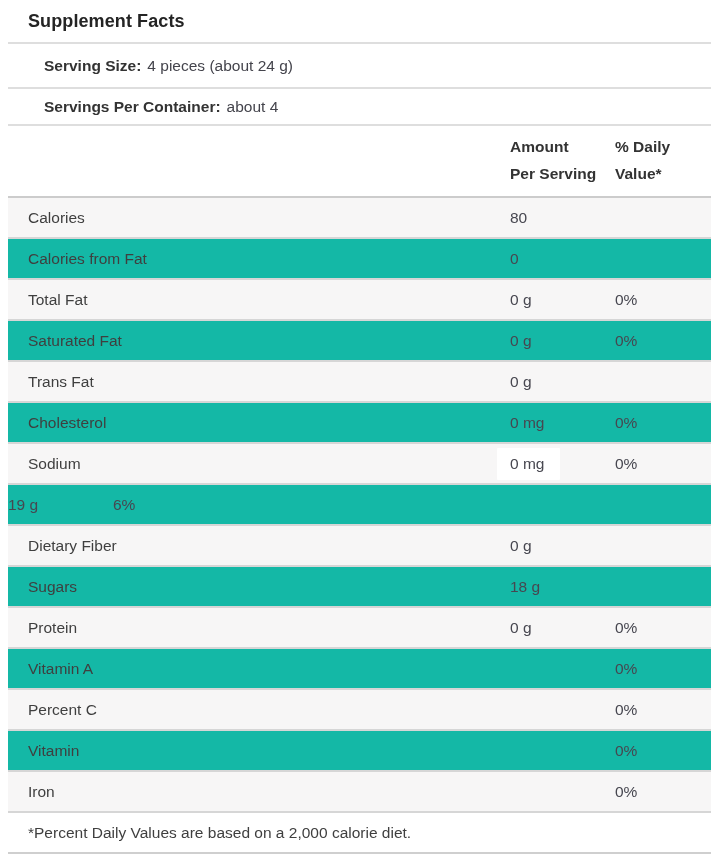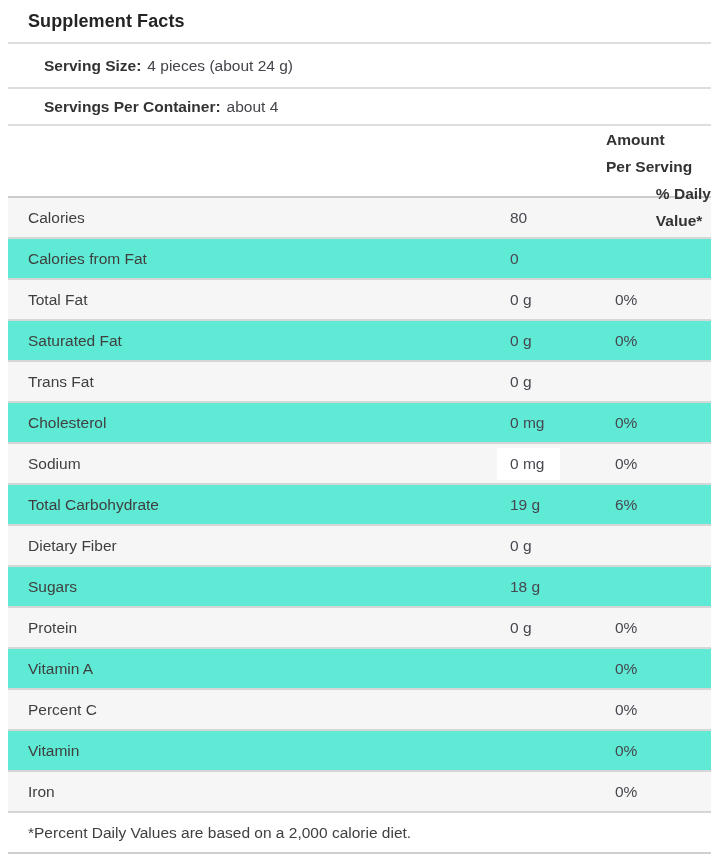--- a/index.html
+++ b/index.html
@@ -32,31 +32,30 @@
   .serving-row.compact { height: 37px; }
   .serving-row .lbl { font-weight: bold; color: #333333; margin-left: 16px; }
   .serving-row .val { margin-left: 6px; color: #44444c; }
   .header-row {
     height: 72px;
     display: flex; align-items: flex-end;
     padding-bottom: 9px;
     border-bottom: 2px solid #cccccc;
     font-size: 15.5px; font-weight: bold; color: #333333;
     line-height: 27px;
-    flex-direction: column;
   }
   .header-spacer { width: 502px; }
   .col-head-amount { width: 105px; white-space: pre-line; }
   .col-head-dv { flex: 1; white-space: pre-line; }
   .data-row {
     height: 41px;
     display: flex; align-items: center;
     border-bottom: 2px solid #d6d6d6;
     font-size: 15.5px;
-    background: #5eead4;
+    background: #14b8a6;
   }
   .data-row.shaded { background: #f7f6f6; justify-content: space-between; }
   .cell-label { width: 502px; padding-left: 20px; color: #3f3f3f; }
   .cell-amount { width: 105px; color: #474750; }
   .cell-amount .val-inner { display: inline-block; }
   .cell-amount .highlight {
     background: #ffffff;
     padding: 7px 16px 7px 13px;
     margin-left: -13px;
     border-radius: 1px;
@@ -141,21 +140,20 @@
     <div class="cell-dv">0%</div>
   </div>
       <div class="data-row shaded">
     <div class="cell-label">Sodium</div>
     <div class="cell-amount">
       <span class="val-inner highlight">0 mg</span>
     </div>
     <div class="cell-dv">0%</div>
   </div>
       <div class="data-row">
-    <div class="cell-label">Total Carbohydrate</div>
     <div class="cell-amount">
       <span class="val-inner">19 g</span>
     </div>
     <div class="cell-dv">6%</div>
   </div>
       <div class="data-row shaded">
     <div class="cell-label">Dietary Fiber</div>
     <div class="cell-amount">
       <span class="val-inner">0 g</span>
     </div>

